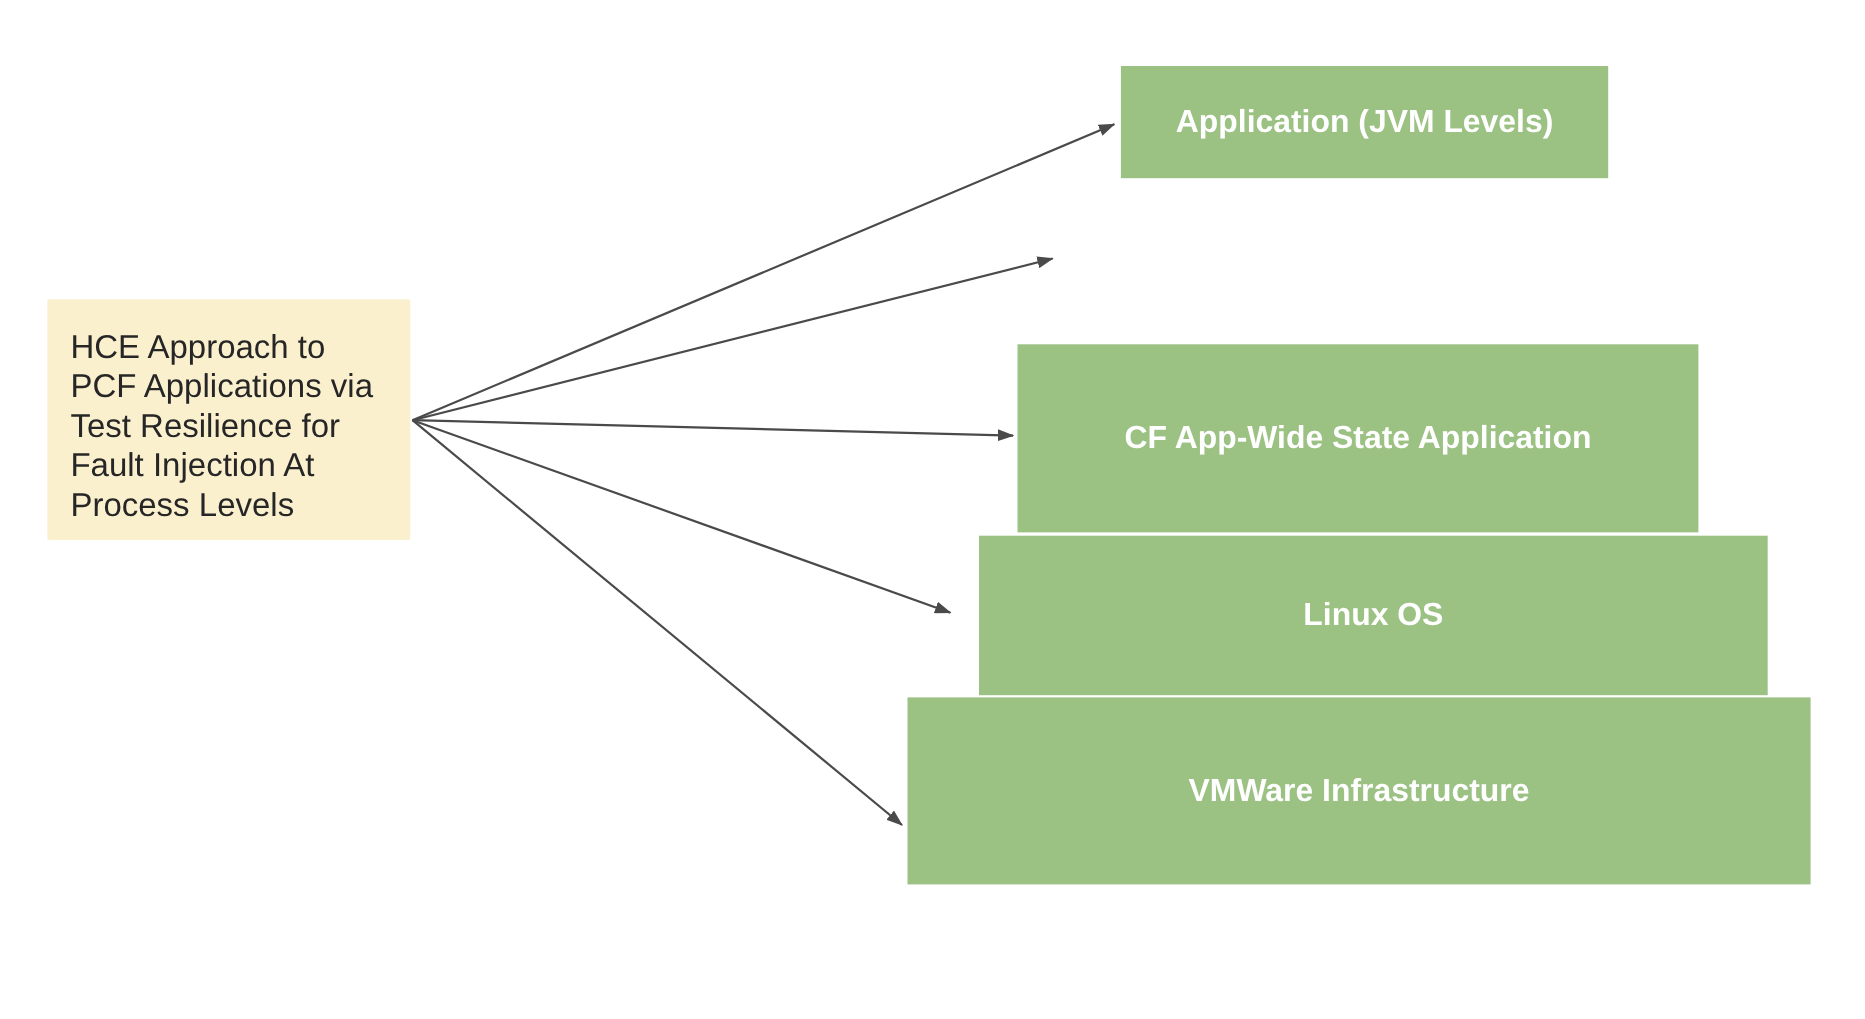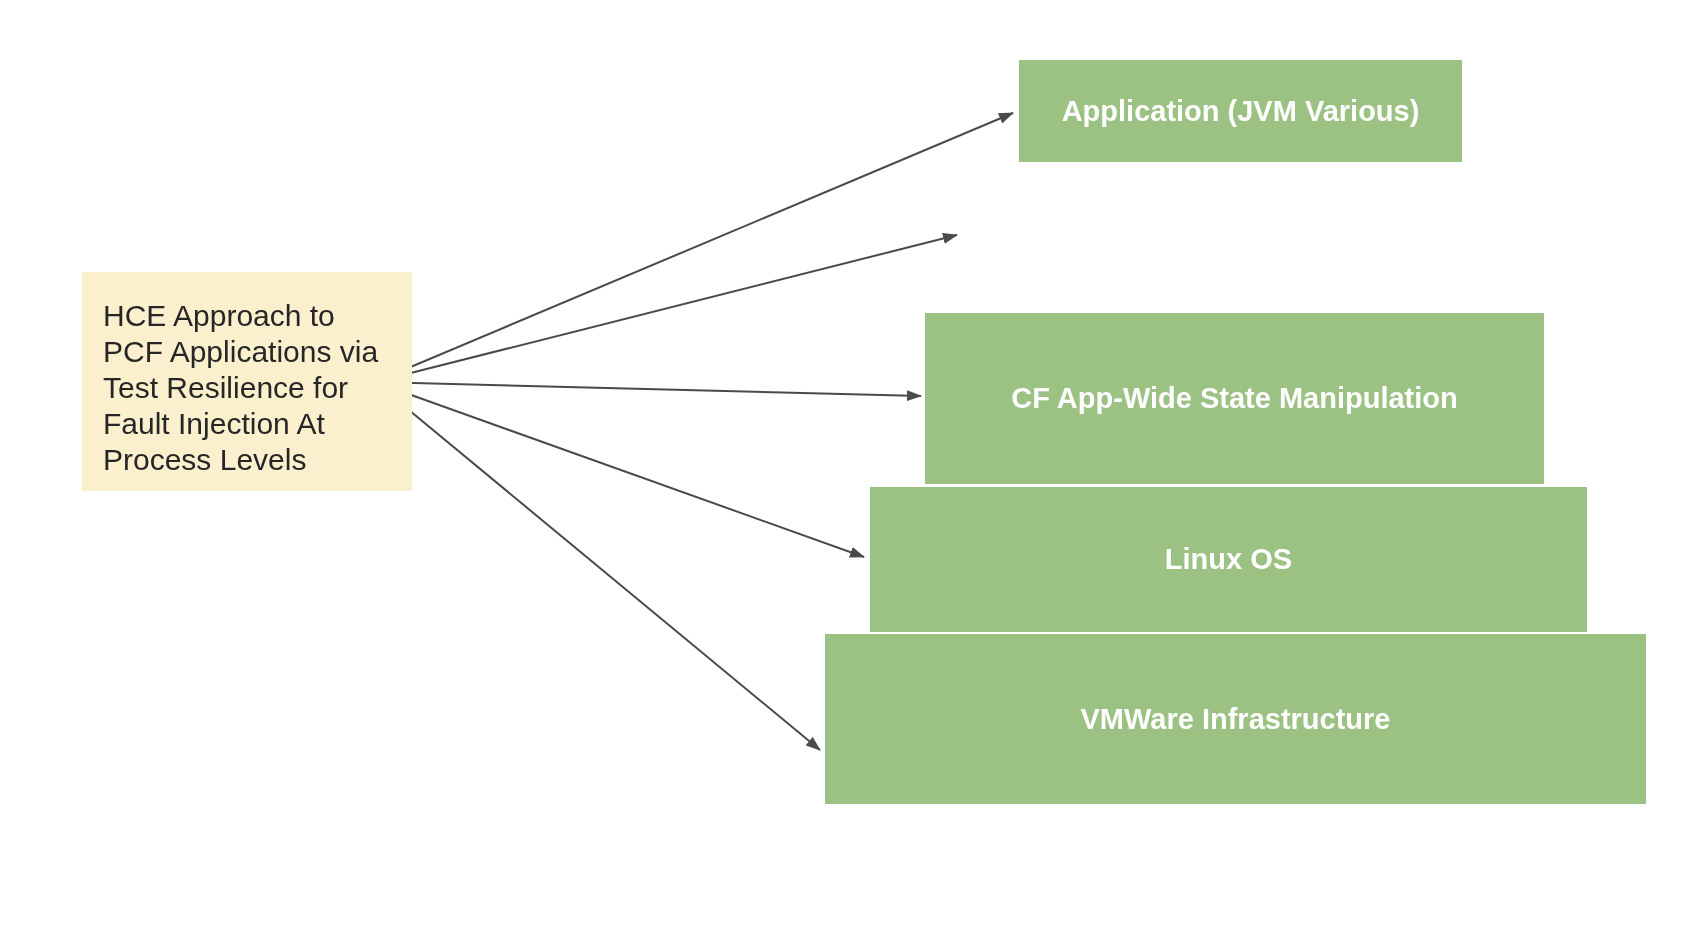--- a/index.html
+++ b/index.html
@@ -29,21 +29,20 @@
   }
   .arrowhead {
     fill: var(--color-arrow, #4a4a4a);
   }
   .source-box {
     position: absolute;
     background: var(--color-source_bg, #faf0ce);
     border-radius: 2px;
     box-sizing: border-box;
     padding: 26px 16px 0 21px;
-    margin-left: 39px;
   }
   .source-box .line {
     display: block;
     font-size: 30px;
     line-height: 36px;
     color: var(--color-source_text, #262626);
     white-space: nowrap;
   }
   .level-box {
     position: absolute;
@@ -81,29 +80,29 @@
 
   <div class="source-box" style="left:43px; top:272px; width:330px; height:219px;">
     <span class="line">HCE Approach to</span>
     <span class="line">PCF Applications via</span>
     <span class="line">Test Resilience for</span>
     <span class="line">Fault Injection At</span>
     <span class="line">Process Levels</span>
   </div>
 
   <div class="level-box" style="left:1019px; top:60px; width:443px; height:102px;">
-    <span class="level-label">Application (JVM Various)</span>
+    <span class="level-label">Application (JVM Levels)</span>
   </div>
 
 
   <div class="level-box" style="left:925px; top:313px; width:619px; height:171px;">
-    <span class="level-label">CF App-Wide State Manipulation</span>
+    <span class="level-label">CF App-Wide State Application</span>
   </div>
 
-  <div class="level-box" style="left:870px; top:487px; width:717px; height:145px;">
+  <div class="level-box" style="left:890px; top:487px; width:717px; height:145px;">
     <span class="level-label">Linux OS</span>
   </div>
 
   <div class="level-box" style="left:825px; top:634px; width:821px; height:170px;">
     <span class="level-label">VMWare Infrastructure</span>
   </div>
 
 </div>
 
 </body></html>

